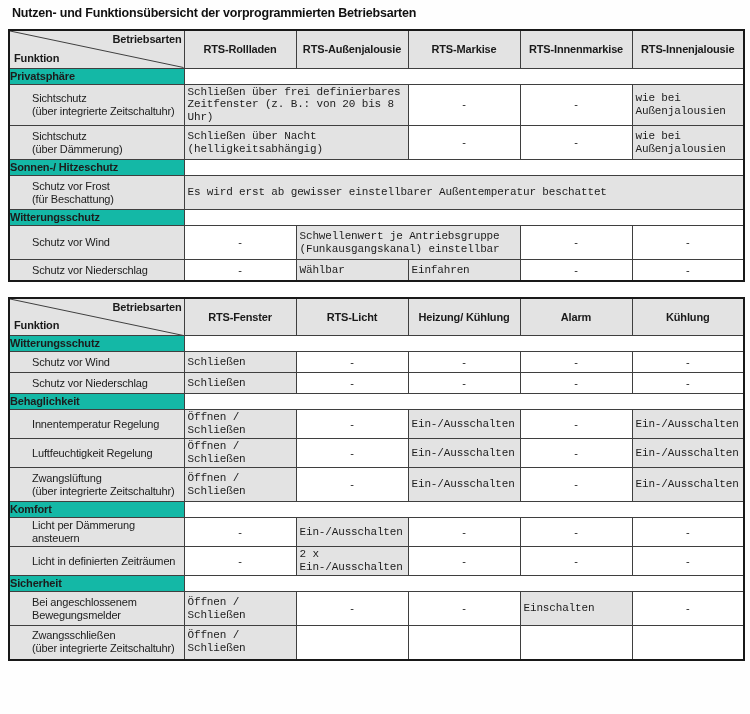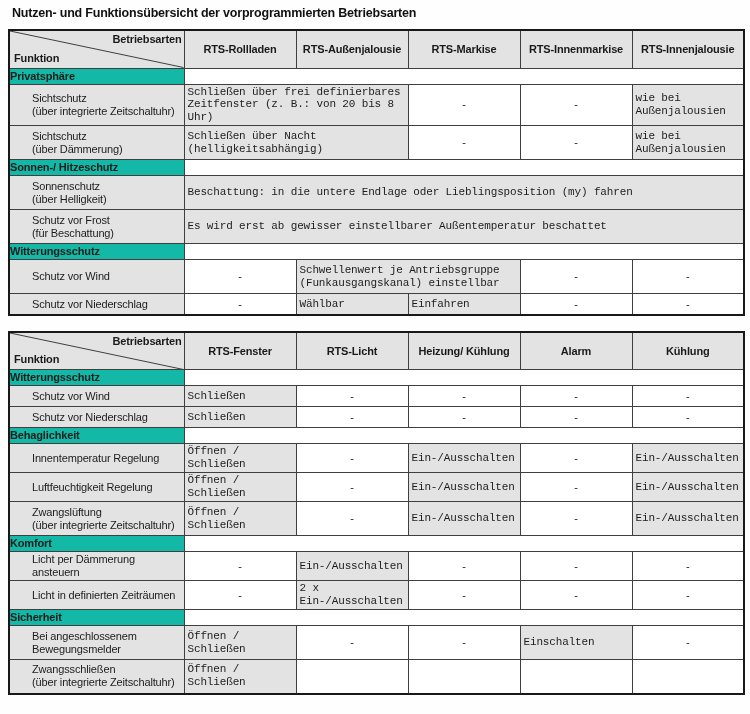--- a/index.html
+++ b/index.html
@@ -104,27 +104,20 @@
       <td class="w">-</td>
       <td class="w">-</td>
       <td class="g">wie bei Außenjalousien</td>
     </tr>
 
     <tr class="rs">
       <td class="sec">Sonnen-/ Hitzeschutz</td>
       <td class="emp" colspan="5"></td>
     </tr>
 
-    <tr class="r2">
-      <td class="lab">
-            <div>Sonnenschutz</div>
-            <div>(über Helligkeit)</div>
-          </td>
-      <td class="g" colspan="5">Beschattung: in die untere Endlage oder Lieblingsposition (my) fahren</td>
-    </tr>
 
 
 
     <tr class="r2">
       <td class="lab">
             <div>Schutz vor Frost</div>
             <div>(für Beschattung)</div>
           </td>
       <td class="g" colspan="5">Es wird erst ab gewisser einstellbarer Außentemperatur beschattet</td>
     </tr>

